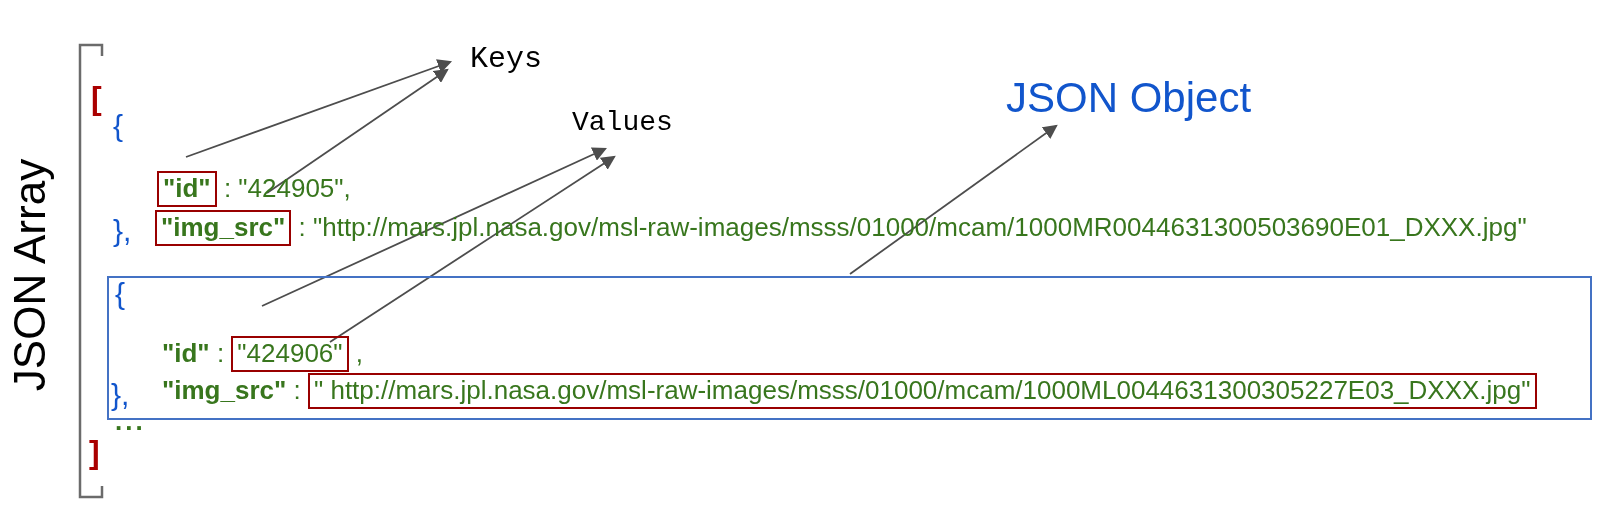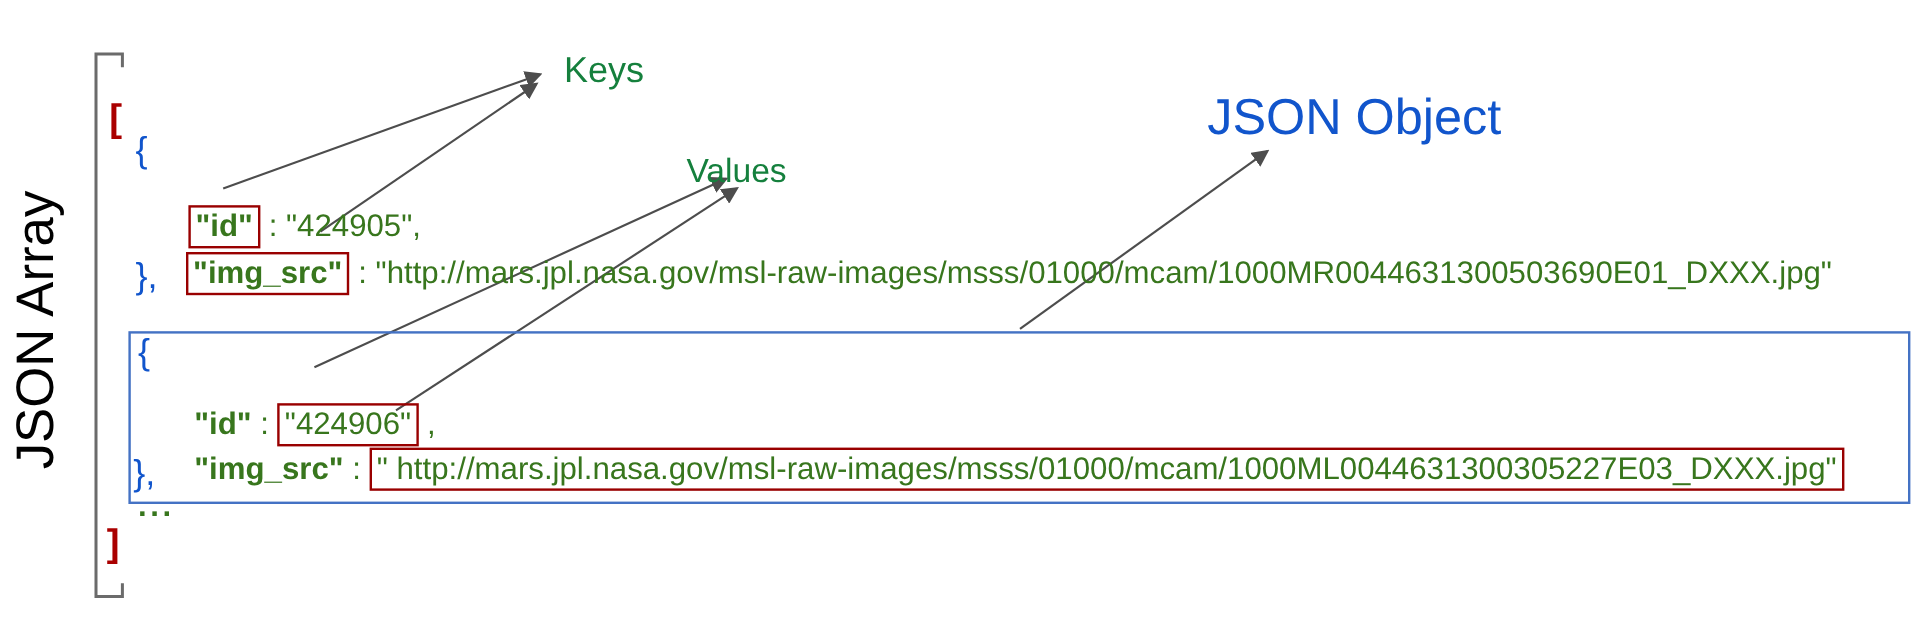--- a/index.html
+++ b/index.html
@@ -25,21 +25,21 @@
   .kbox, .vbox {
     display: inline-block;
     border: 2px solid #990000;
     padding: 1px 4px;
     line-height: 1.15;
   }
   .brace { position: absolute; font-size: 30px; color: #1155cc; }
   .bracket-red { position: absolute; font-size: 32px; font-weight: bold; color: #aa0000; }
   .ellipsis { position: absolute; font-size: 26px; font-weight: bold; letter-spacing: 3px; color: #38761d; }
   
-  .label-red { position: absolute; color: #15803d; }
+  .label-red { position: absolute; color: #000000; font-family: Liberation Mono, monospace; }
   .label-blue { position: absolute; color: #1155cc; }
   .vlabel {
     position: absolute;
     left: 30px; top: 275px;
     transform: translate(-50%, -50%) rotate(-90deg);
     font-size: 44px;
     color: #000000;
     white-space: nowrap;
   }
   .object-box {
@@ -64,21 +64,21 @@
     <line x1="186" y1="157" x2="450" y2="62" stroke="#4d4d4d" stroke-width="1.8" marker-end="url(#arrowhead)"></line>
     <line x1="267" y1="193" x2="447" y2="70" stroke="#4d4d4d" stroke-width="1.8" marker-end="url(#arrowhead)"></line>
     <line x1="262" y1="306" x2="605" y2="149" stroke="#4d4d4d" stroke-width="1.8" marker-end="url(#arrowhead)"></line>
     <line x1="330" y1="342" x2="614" y2="157" stroke="#4d4d4d" stroke-width="1.8" marker-end="url(#arrowhead)"></line>
     <line x1="850" y1="274" x2="1056" y2="126" stroke="#4d4d4d" stroke-width="1.8" marker-end="url(#arrowhead)"></line>
   </svg>
 
   <div class="vlabel">JSON Array</div>
 
   <div class="label-red abs" style="left:470px; top:42px; font-size:30px;">Keys</div>
-  <div class="label-red abs" style="left:572px; top:107px; font-size:28px;margin-top:20px;">Values</div>
+  <div class="label-red abs" style="left:572px; top:107px; font-size:28px;">Values</div>
   <div class="label-blue abs" style="left:1006px; top:74px; font-size:42px;">JSON Object</div>
 
   <div class="bracket-red" style="left:91px; top:80px;">[</div>
   <div class="bracket-red" style="left:89px; top:434px;">]</div>
 
   <div class="brace" style="left:113px; top:109px;">{</div>
   <div class="code-line" style="left:128px; top:140px;">
     <span class="kbox"><span class="key">"id"</span></span><span class="val"> : "424905",</span>
   </div>
   <div class="code-line" style="left:126px; top:179px;">

